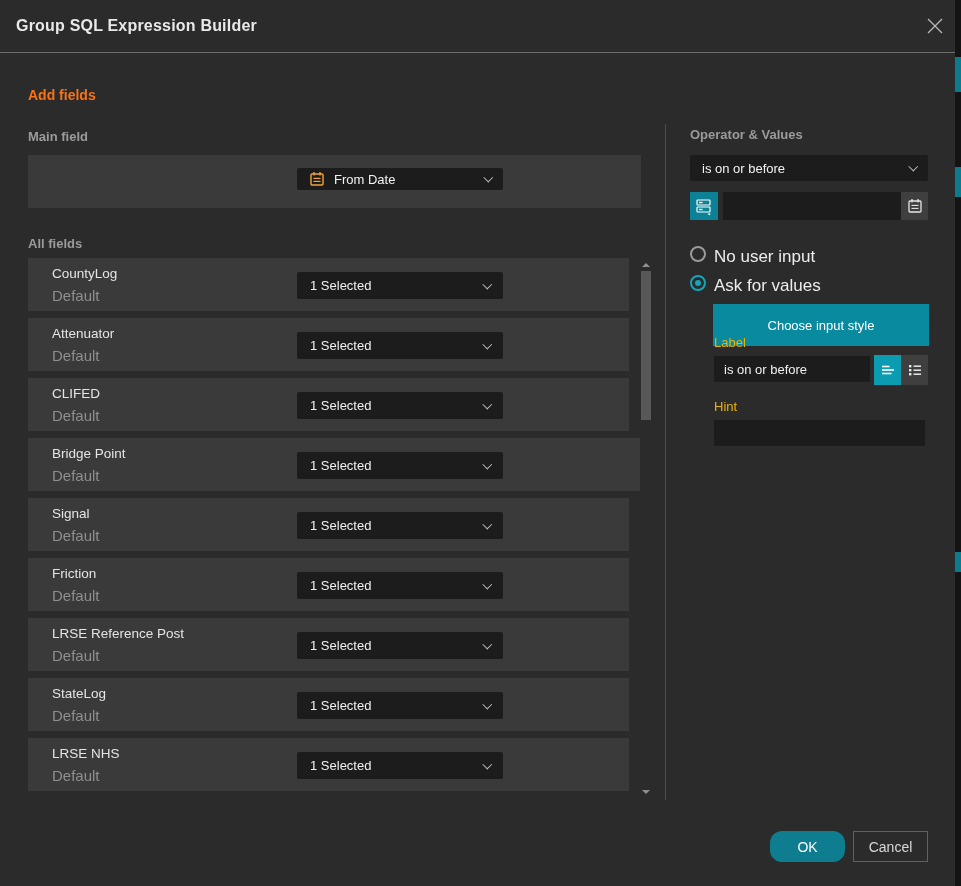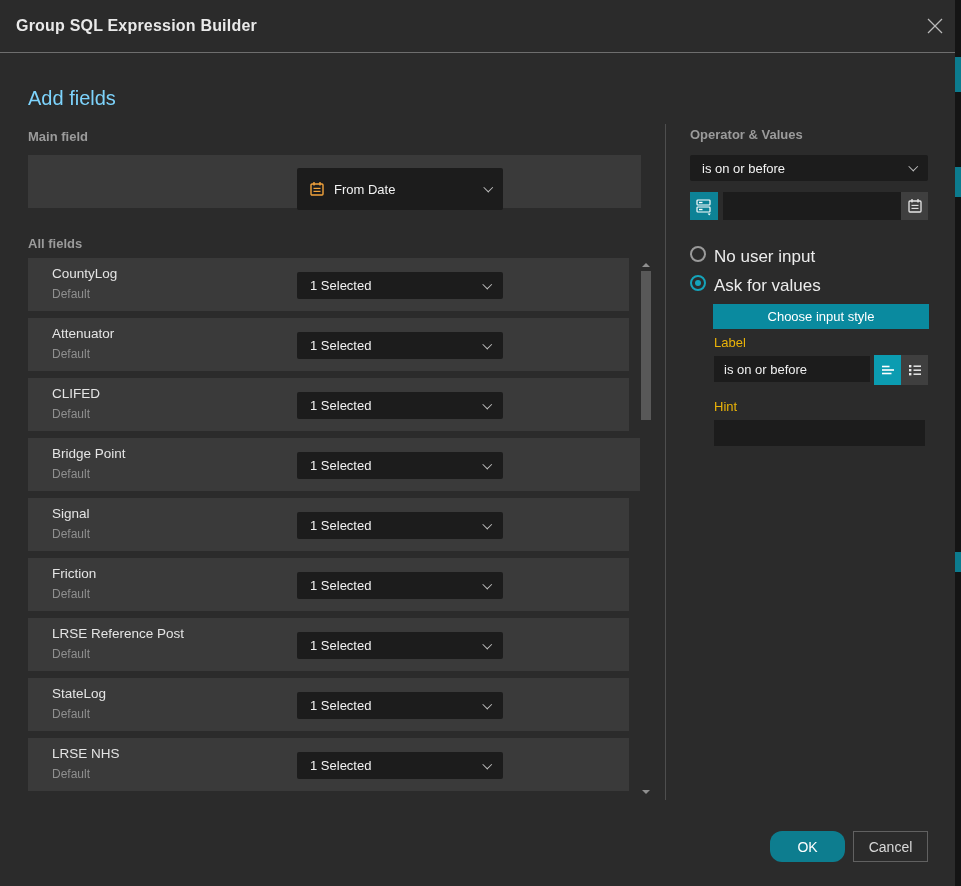--- a/index.html
+++ b/index.html
@@ -3,50 +3,50 @@
 <meta charset="utf-8">
 <style>
   html,body{margin:0;padding:0;background:#000;}
   #app{position:relative;width:961px;height:886px;background:#2b2b2b;font-family:"Liberation Sans",sans-serif;overflow:hidden;}
   .abs{position:absolute;}
   
   .titlebar{left:0;top:0;width:955px;height:52px;border-bottom:1px solid #6e6e6e;}
   .title{left:16px;top:0;height:52px;line-height:52px;font-size:16px;font-weight:600;color:#e9e9e9;letter-spacing:.2px;}
   .close-btn{left:924px;top:15px;width:22px;height:22px;cursor:pointer;}
   
-  .h-add{left:28px;top:87px;font-size:20px;font-weight:400;color:#7dd3fc;}
+  .h-add{left:28px;top:87px;font-size:14px;font-weight:700;color:#f97316;}
   .sec-label{font-size:13px;font-weight:700;color:#9b9b9b;}
   .sec-label.thin{font-weight:400;color:#eab308;}
   
   .main-box{left:28px;top:155px;width:613px;height:53px;background:#3a3a3a;}
   .select{background:#1c1c1c;border-radius:2px;color:#f2f2f2;font-size:13px;display:flex;align-items:center;padding:0 12px;box-sizing:border-box;cursor:pointer;}
   .select .txt{white-space:nowrap;overflow:hidden;}
   .chev{width:5.5px;height:5.5px;border-right:1.2px solid #bdbdbd;border-bottom:1.2px solid #bdbdbd;transform:rotate(45deg);margin-left:auto;margin-top:-3px;flex:none;}
   
   .row{left:28px;width:601px;height:53px;background:#3a3a3a;}
   .row-name{position:absolute;left:24px;top:8px;font-size:13.5px;color:#e4e4e4;}
-  .row-sub{position:absolute;left:24px;top:29px;font-size:12px;color:#8f8f8f;}
+  .row-sub{position:absolute;left:24px;top:29px;font-size:15px;color:#8f8f8f;}
   .row-select{position:absolute;left:269px;top:14px;width:206px;height:27px;padding:0 13px;}
   
   .sb-thumb{left:641px;top:271px;width:10px;height:149px;background:#585858;}
   .sb-up{left:642px;top:263px;width:0;height:0;border-left:4px solid transparent;border-right:4px solid transparent;border-bottom:4px solid #8f8f8f;}
   .sb-down{left:642px;top:790px;width:0;height:0;border-left:4px solid transparent;border-right:4px solid transparent;border-top:4px solid #8f8f8f;}
   
   .vdiv{left:665px;top:124px;width:1px;height:676px;background:#4e4e4e;}
   
   .op-head{left:690px;top:127px;}
   .op-select{left:690px;top:155px;width:238px;height:26px;}
   .mv-btn{left:690px;top:192px;width:28px;height:28px;background:#0d8296;display:flex;align-items:center;justify-content:center;cursor:pointer;}
   .val-input{left:723px;top:192px;width:178px;height:28px;background:#1c1c1c;border:none;color:#f0f0f0;font-size:13px;padding:0 8px;box-sizing:border-box;font-family:"Liberation Sans",sans-serif;}
   .cal-btn{left:901px;top:192px;width:27px;height:28px;background:#3f3f3f;display:flex;align-items:center;justify-content:center;cursor:pointer;}
   .radio{width:16px;height:16px;border-radius:50%;box-sizing:border-box;cursor:pointer;}
   .radio.off{border:2px solid #9a9a9a;}
   .radio.on{border:2px solid #15a4ba;}
   .radio-label{font-size:17px;color:#ececec;}
-  .choose-btn{left:713px;top:304px;width:216px;height:25px;background:#0a8a9f;color:#fff;font-size:13px;display:flex;align-items:center;justify-content:center;cursor:pointer;border:none;font-family:"Liberation Sans",sans-serif;}
+  .choose-btn{left:713px;top:304px;width:216px;height:42px;background:#0a8a9f;color:#fff;font-size:13px;display:flex;align-items:center;justify-content:center;cursor:pointer;border:none;font-family:"Liberation Sans",sans-serif;}
   .lbl-input{left:714px;top:356px;width:156px;height:26px;background:#1c1c1c;border:none;color:#f0f0f0;font-size:13px;padding:0 10px;box-sizing:border-box;font-family:"Liberation Sans",sans-serif;}
   .sty-btn1{left:874px;top:355px;width:27px;height:30px;background:#0b9cb1;display:flex;align-items:center;justify-content:center;cursor:pointer;}
   .sty-btn2{left:901px;top:355px;width:27px;height:30px;background:#3f3f3f;display:flex;align-items:center;justify-content:center;cursor:pointer;}
   .hint-input{left:714px;top:420px;width:211px;height:26px;background:#1c1c1c;border:none;color:#f0f0f0;font-size:13px;padding:0 10px;box-sizing:border-box;}
   
   .ok-btn{left:770px;top:831px;width:75px;height:31px;background:#0d7d8f;color:#fff;font-size:14px;border:none;border-radius:12px;cursor:pointer;font-family:"Liberation Sans",sans-serif;}
   .cancel-btn{left:853px;top:831px;width:75px;height:31px;background:transparent;color:#d8d8d8;font-size:14px;border:1px solid #616161;border-radius:0;cursor:pointer;font-family:"Liberation Sans",sans-serif;box-sizing:border-box;}
   
   .strip{left:955px;top:0;width:6px;height:886px;background:#141414;}
   .frag{position:absolute;left:0;width:6px;background:#0c7b8e;}
@@ -62,21 +62,21 @@
     <svg width="22" height="22" viewBox="0 0 22 22">
       <line x1="4" y1="4" x2="18" y2="18" stroke="#b9b9b9" stroke-width="1.3"></line>
       <line x1="18" y1="4" x2="4" y2="18" stroke="#b9b9b9" stroke-width="1.3"></line>
     </svg>
   </div>
 
   <div class="abs h-add">Add fields</div>
   <div class="abs sec-label" style="left:28px;top:129px;">Main field</div>
 
   <div class="abs main-box"></div>
-  <div class="abs select" style="left:297px;top:168px;width:206px;height:42px;">
+  <div class="abs select" style="left:297px;top:168px;width:206px;height:22px;">
     <svg width="16" height="16" viewBox="0 0 16 16" style="margin-right:9px;flex:none;">
       <rect x="2" y="3" width="12" height="11" rx="1" fill="none" stroke="#f2a33c" stroke-width="1.4"></rect>
       <line x1="5" y1="1" x2="5" y2="4.4" stroke="#f2a33c" stroke-width="1.4"></line>
       <line x1="11" y1="1" x2="11" y2="4.4" stroke="#f2a33c" stroke-width="1.4"></line>
       <line x1="4.5" y1="7.4" x2="11.5" y2="7.4" stroke="#f2a33c" stroke-width="1.2"></line>
       <line x1="4.5" y1="10.4" x2="11.5" y2="10.4" stroke="#f2a33c" stroke-width="1.2"></line>
     </svg>
     <span class="txt">From Date</span>
     <span class="chev"></span>
   </div>

